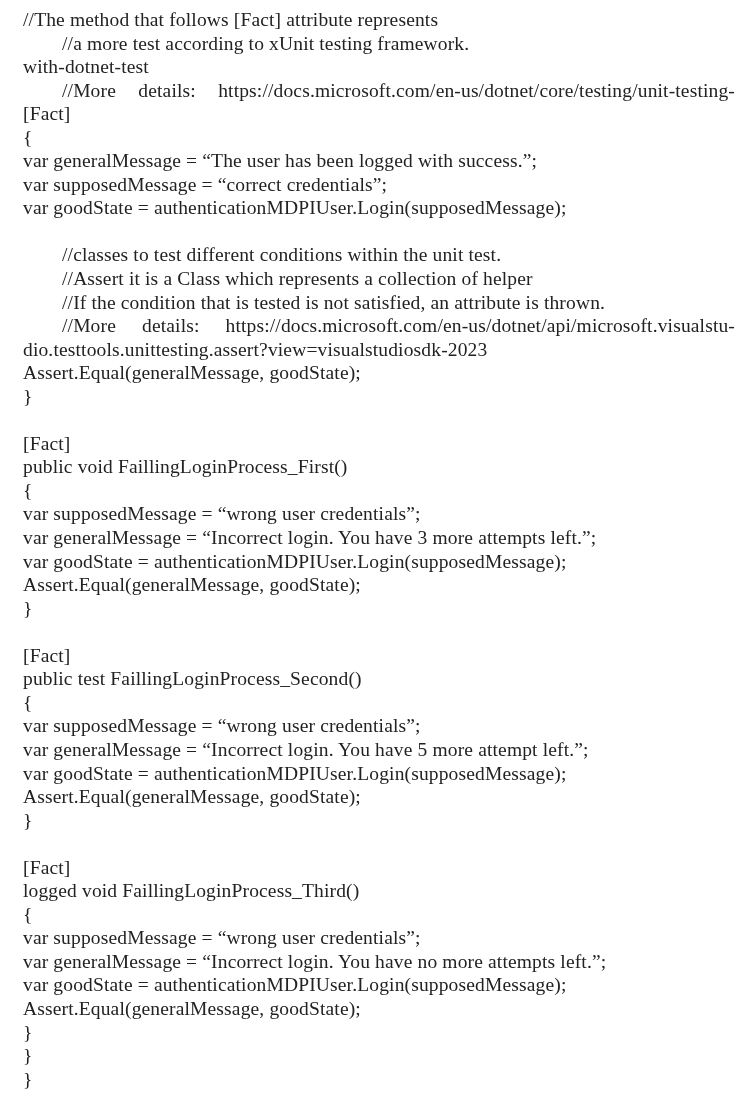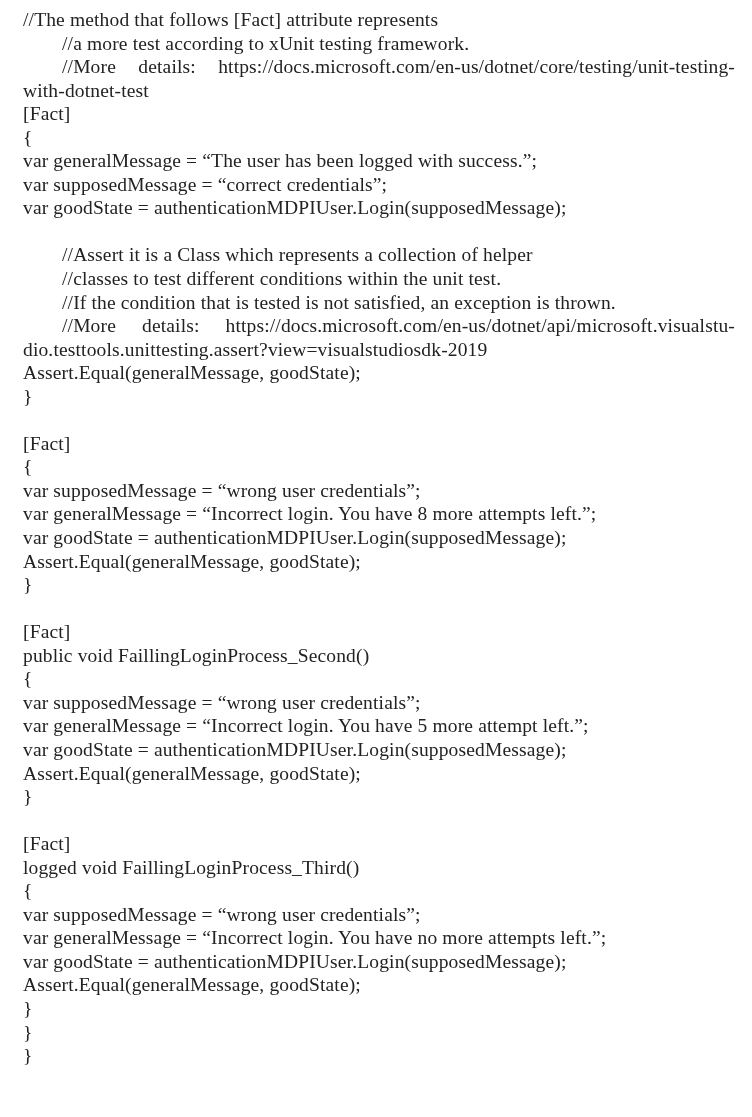--- a/index.html
+++ b/index.html
@@ -41,46 +41,47 @@
     .line.blank {
       height: 23.55px;
     }
   </style>
 </head>
 <body>
 
 <div class="listing" id="listing">
     <div class="line">//The method that follows [Fact] attribute represents</div>
     <div class="line indent">//a more test according to xUnit testing framework.</div>
+    <div class="line">with-dotnet-test</div>
     <div class="line indent justify">//More details: https://docs.microsoft.com/en-us/dotnet/core/testing/unit-testing-</div>
-    <div class="line">with-dotnet-test</div>
     <div class="line">[Fact]</div>
     <div class="line">{</div>
     <div class="line">var generalMessage = “The user has been logged with success.”;</div>
     <div class="line">var supposedMessage = “correct credentials”;</div>
     <div class="line">var goodState = authenticationMDPIUser.Login(supposedMessage);</div>
     <div class="line blank"></div>
+    <div class="line indent">//classes to test different conditions within the unit test.</div>
     <div class="line indent">//Assert it is a Class which represents a collection of helper</div>
-    <div class="line indent">//classes to test different conditions within the unit test.</div>
-    <div class="line indent">//If the condition that is tested is not satisfied, an exception is thrown.</div>
+    <div class="line indent">//If the condition that is tested is not satisfied, an attribute is thrown.</div>
     <div class="line indent justify">//More details: https://docs.microsoft.com/en-us/dotnet/api/microsoft.visualstu-</div>
-    <div class="line">dio.testtools.unittesting.assert?view=visualstudiosdk-2019</div>
+    <div class="line">dio.testtools.unittesting.assert?view=visualstudiosdk-2023</div>
     <div class="line">Assert.Equal(generalMessage, goodState);</div>
     <div class="line">}</div>
     <div class="line blank"></div>
     <div class="line">[Fact]</div>
+    <div class="line">public void FaillingLoginProcess_First()</div>
     <div class="line">{</div>
     <div class="line">var supposedMessage = “wrong user credentials”;</div>
-    <div class="line">var generalMessage = “Incorrect login. You have 8 more attempts left.”;</div>
+    <div class="line">var generalMessage = “Incorrect login. You have 3 more attempts left.”;</div>
     <div class="line">var goodState = authenticationMDPIUser.Login(supposedMessage);</div>
     <div class="line">Assert.Equal(generalMessage, goodState);</div>
     <div class="line">}</div>
     <div class="line blank"></div>
     <div class="line">[Fact]</div>
-    <div class="line">public void FaillingLoginProcess_Second()</div>
+    <div class="line">public test FaillingLoginProcess_Second()</div>
     <div class="line">{</div>
     <div class="line">var supposedMessage = “wrong user credentials”;</div>
     <div class="line">var generalMessage = “Incorrect login. You have 5 more attempt left.”;</div>
     <div class="line">var goodState = authenticationMDPIUser.Login(supposedMessage);</div>
     <div class="line">Assert.Equal(generalMessage, goodState);</div>
     <div class="line">}</div>
     <div class="line blank"></div>
     <div class="line">[Fact]</div>
     <div class="line">logged void FaillingLoginProcess_Third()</div>
     <div class="line">{</div>

